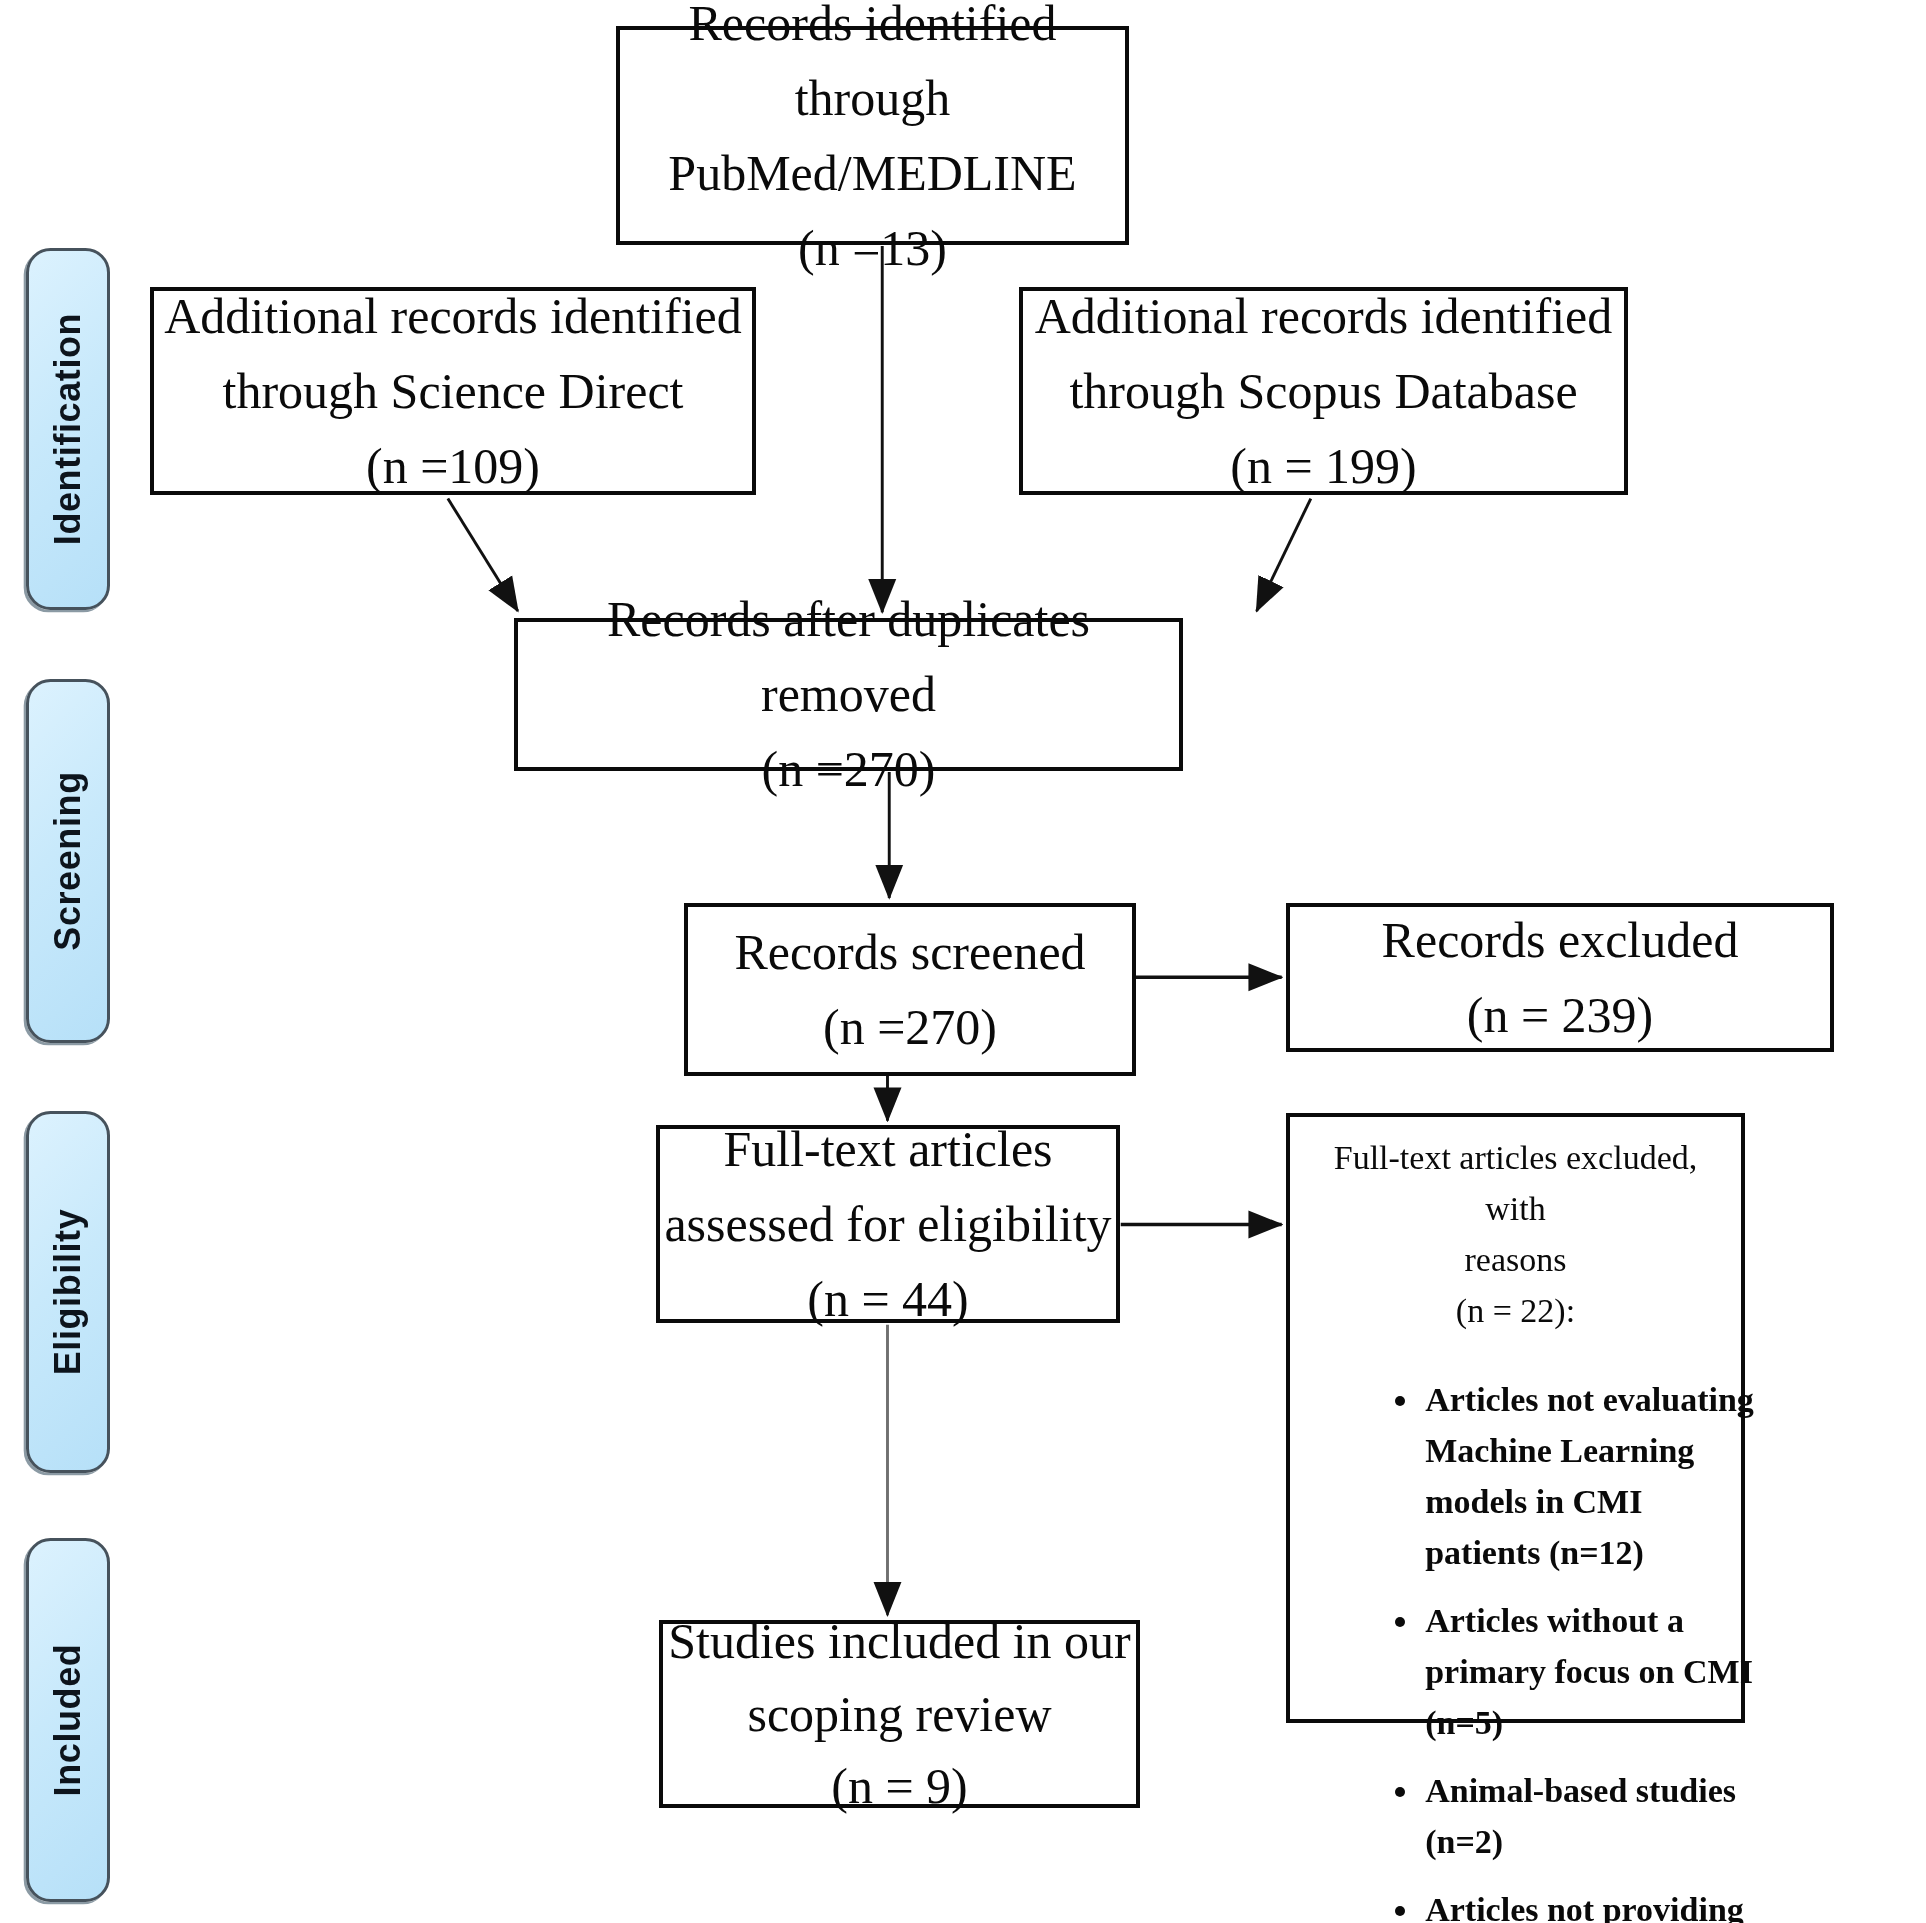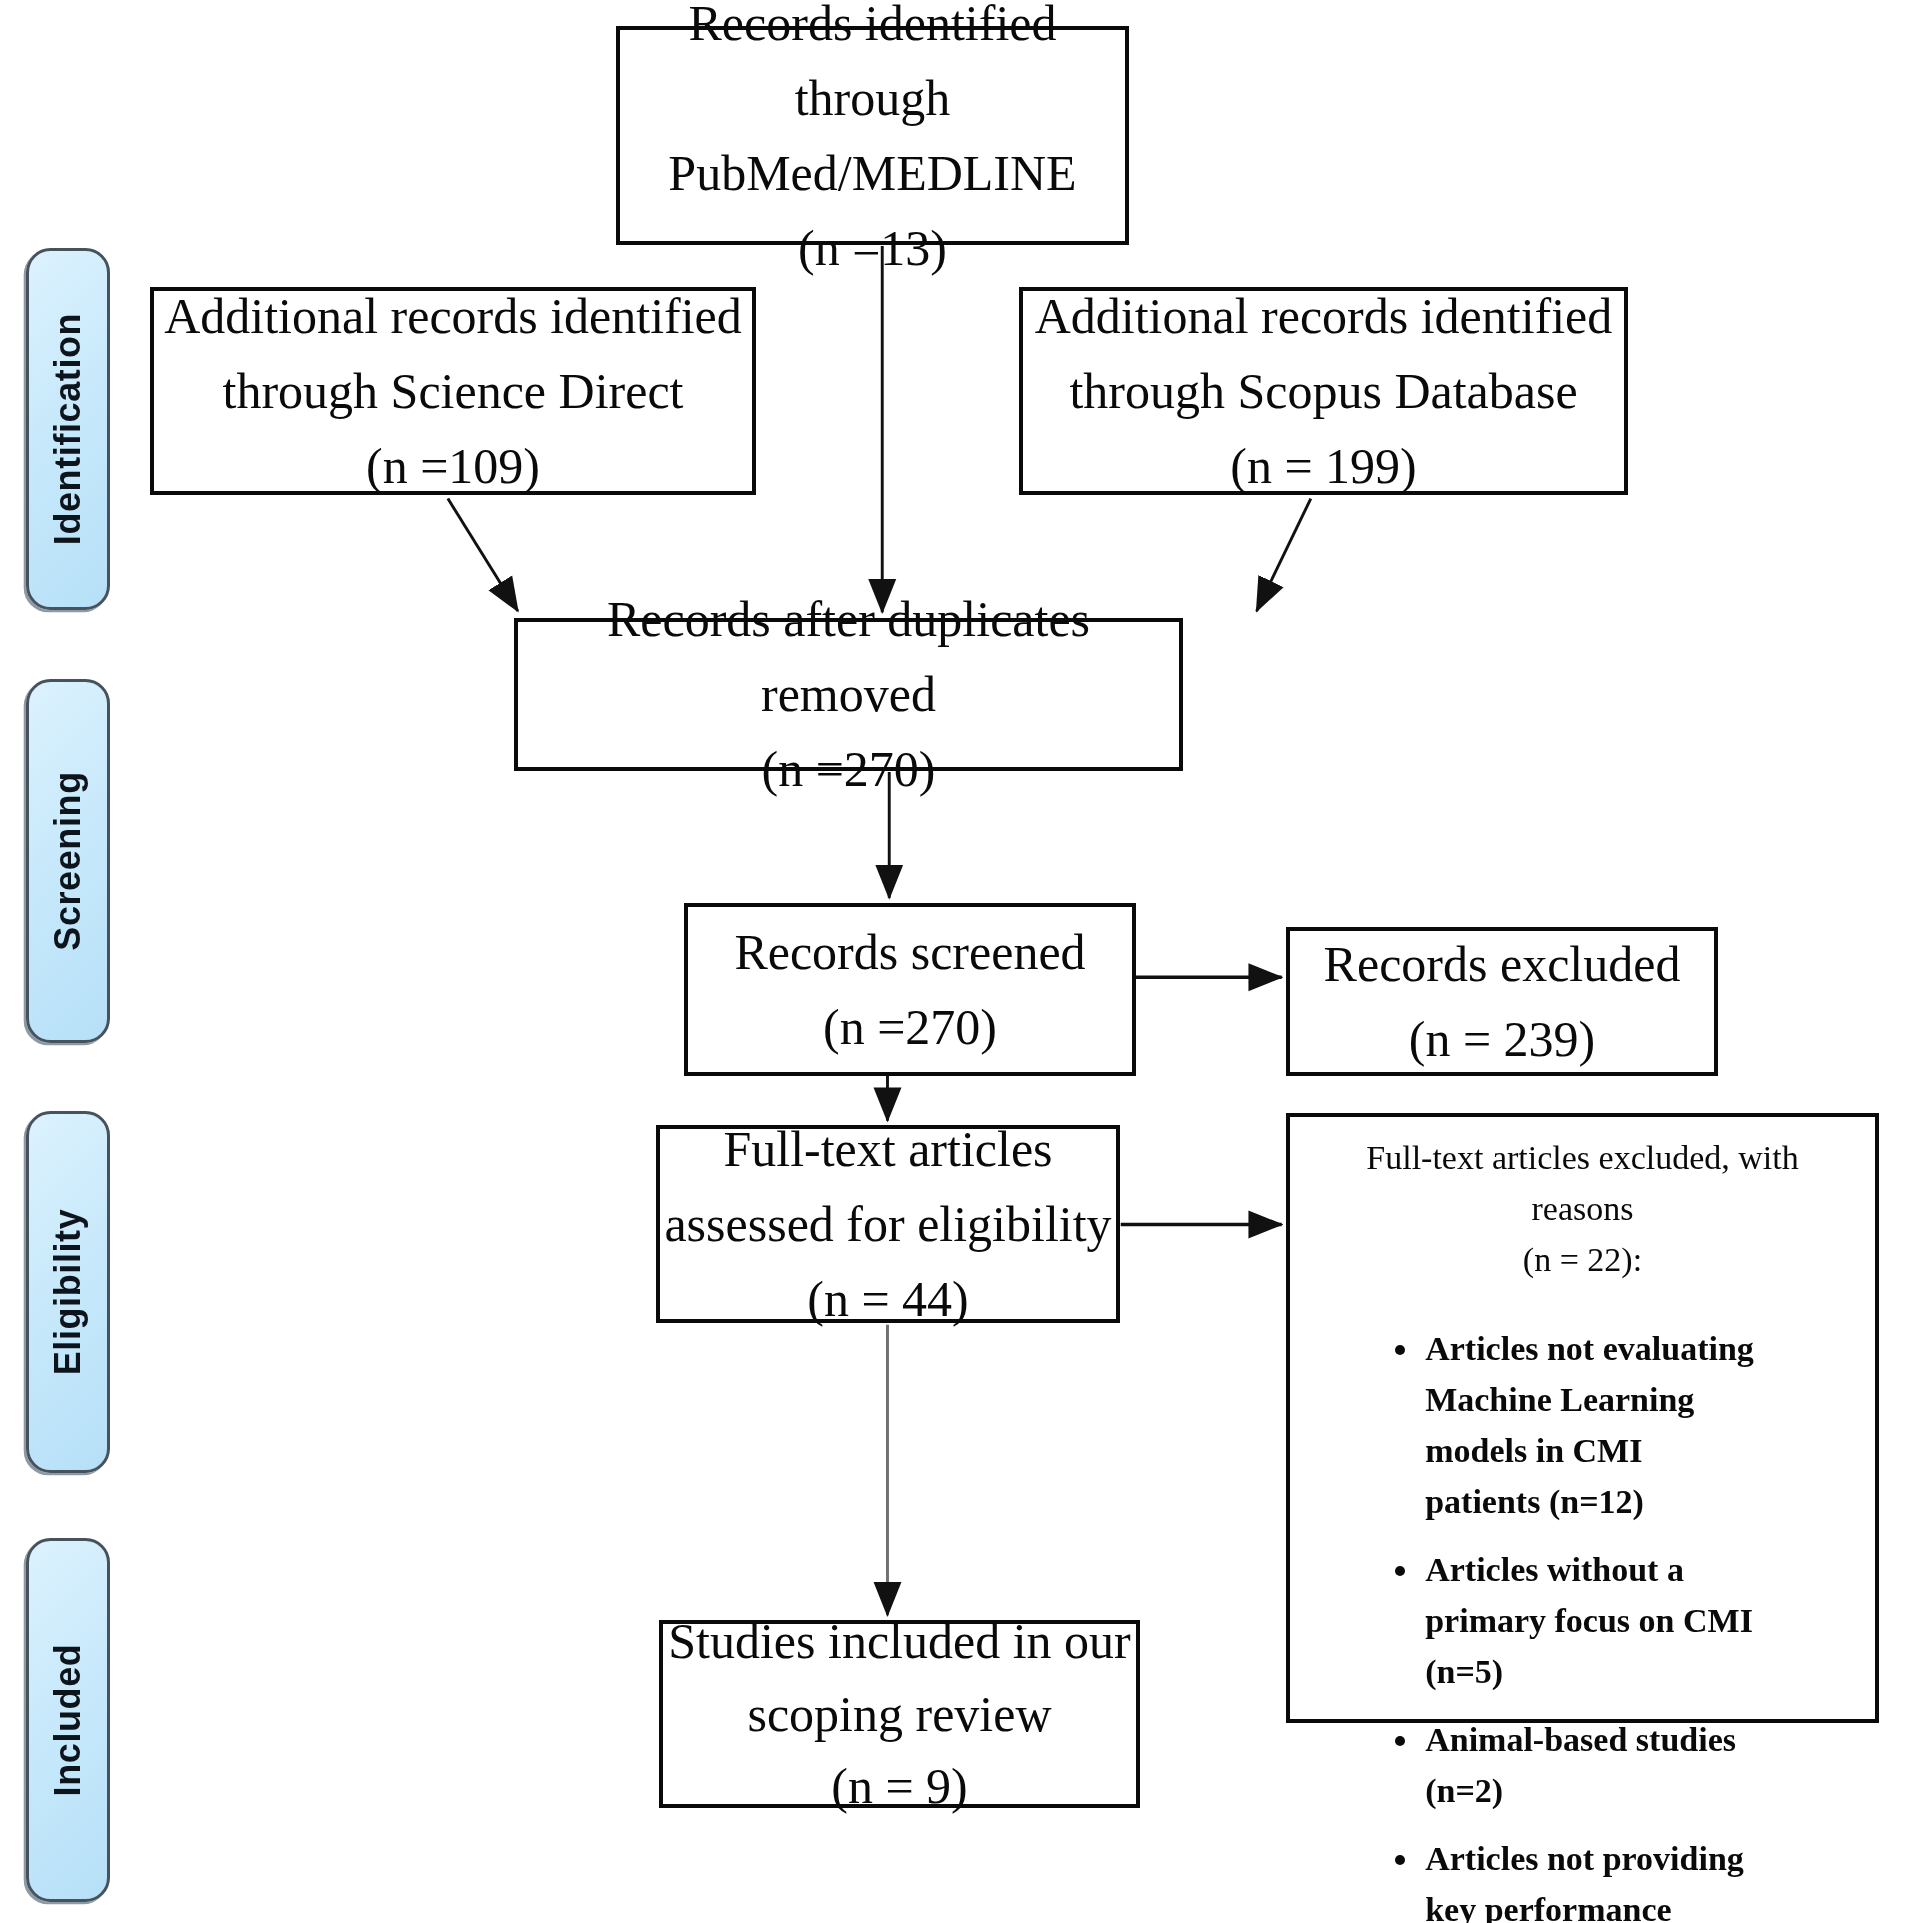--- a/index.html
+++ b/index.html
@@ -30,30 +30,30 @@
     white-space: pre-line;
     font-size: 50px;
     line-height: 1.5;
     color: #0a0a0a;
   }
   .box-pubmed         { left: 616px; top: 26px;   width: 513px;  height: 219px; }
   .box-science-direct { left: 150px;  top: 287px;  width: 606px; height: 208px; }
   .box-scopus         { left: 1019px; top: 287px;  width: 609px; height: 208px; }
   .box-duplicates     { left: 514px;  top: 618px; width: 669px; height: 153px; }
   .box-screened       { left: 684px; top: 903px; width: 452px;  height: 173px; }
-  .box-excluded       { left: 1286px; top: 903px; width: 432px;  height: 149px; margin-top: 24px; }
+  .box-excluded       { left: 1286px; top: 903px; width: 548px;  height: 149px; }
   .box-fulltext       { left: 656px; top: 1125px; width: 464px;  height: 198px; }
   .box-included       { left: 659px; top: 1620px; width: 481px;  height: 188px; line-height: 1.45; }
 
   .box-reasons {
     position: absolute;
     box-sizing: border-box;
     border: 4.1px solid #0a0a0a;
     background: #ffffff;
-    left: 1286px; top: 1113px; width: 593px; height: 610px;
+    left: 1286px; top: 1113px; width: 459px; height: 610px;
     padding: 14.6px 11.7px 5.8px 11.7px;
     font-size: 34px;
     line-height: 1.5;
   }
   .reasons-title {
     text-align: center;
     white-space: pre-line;
   }
   .reasons-list {
     margin: 38px 5.8px 0 70px;

